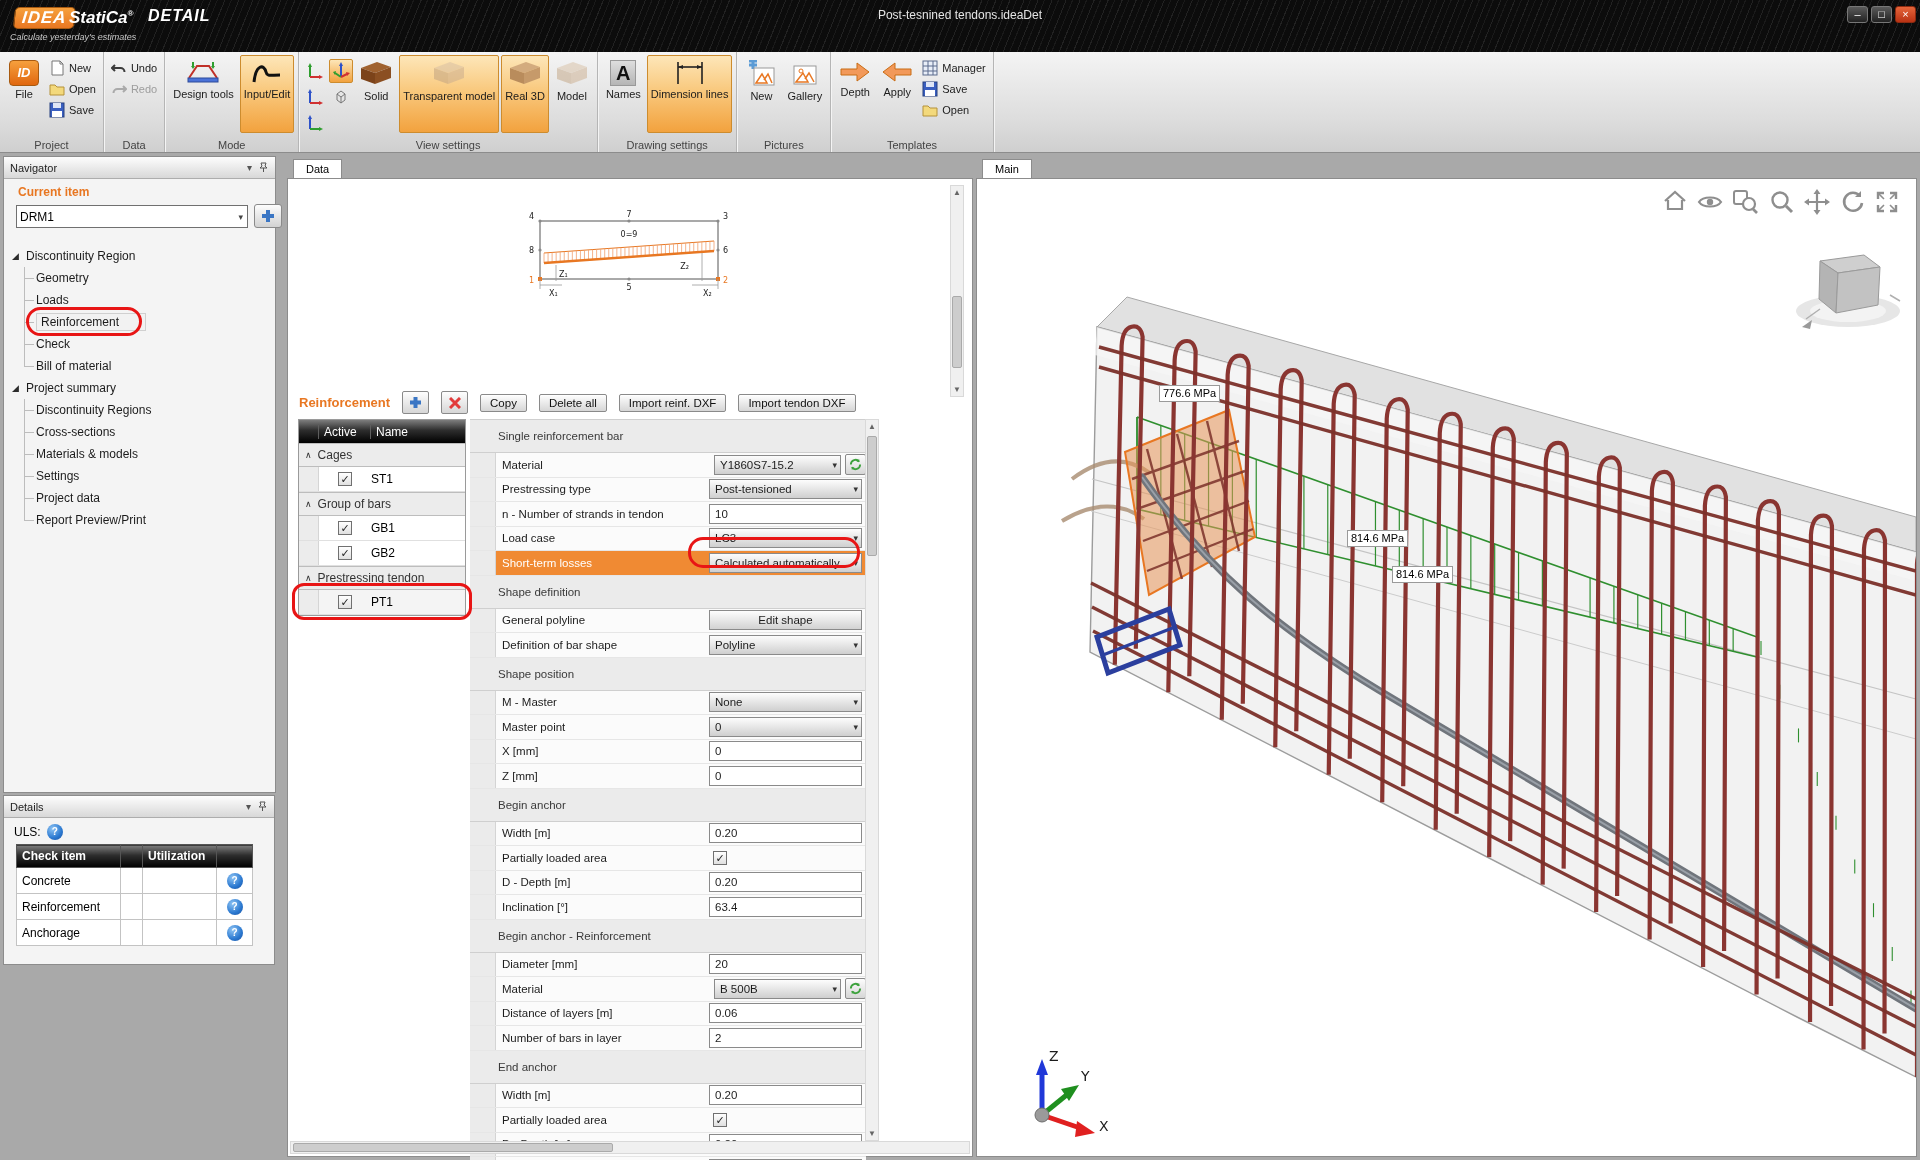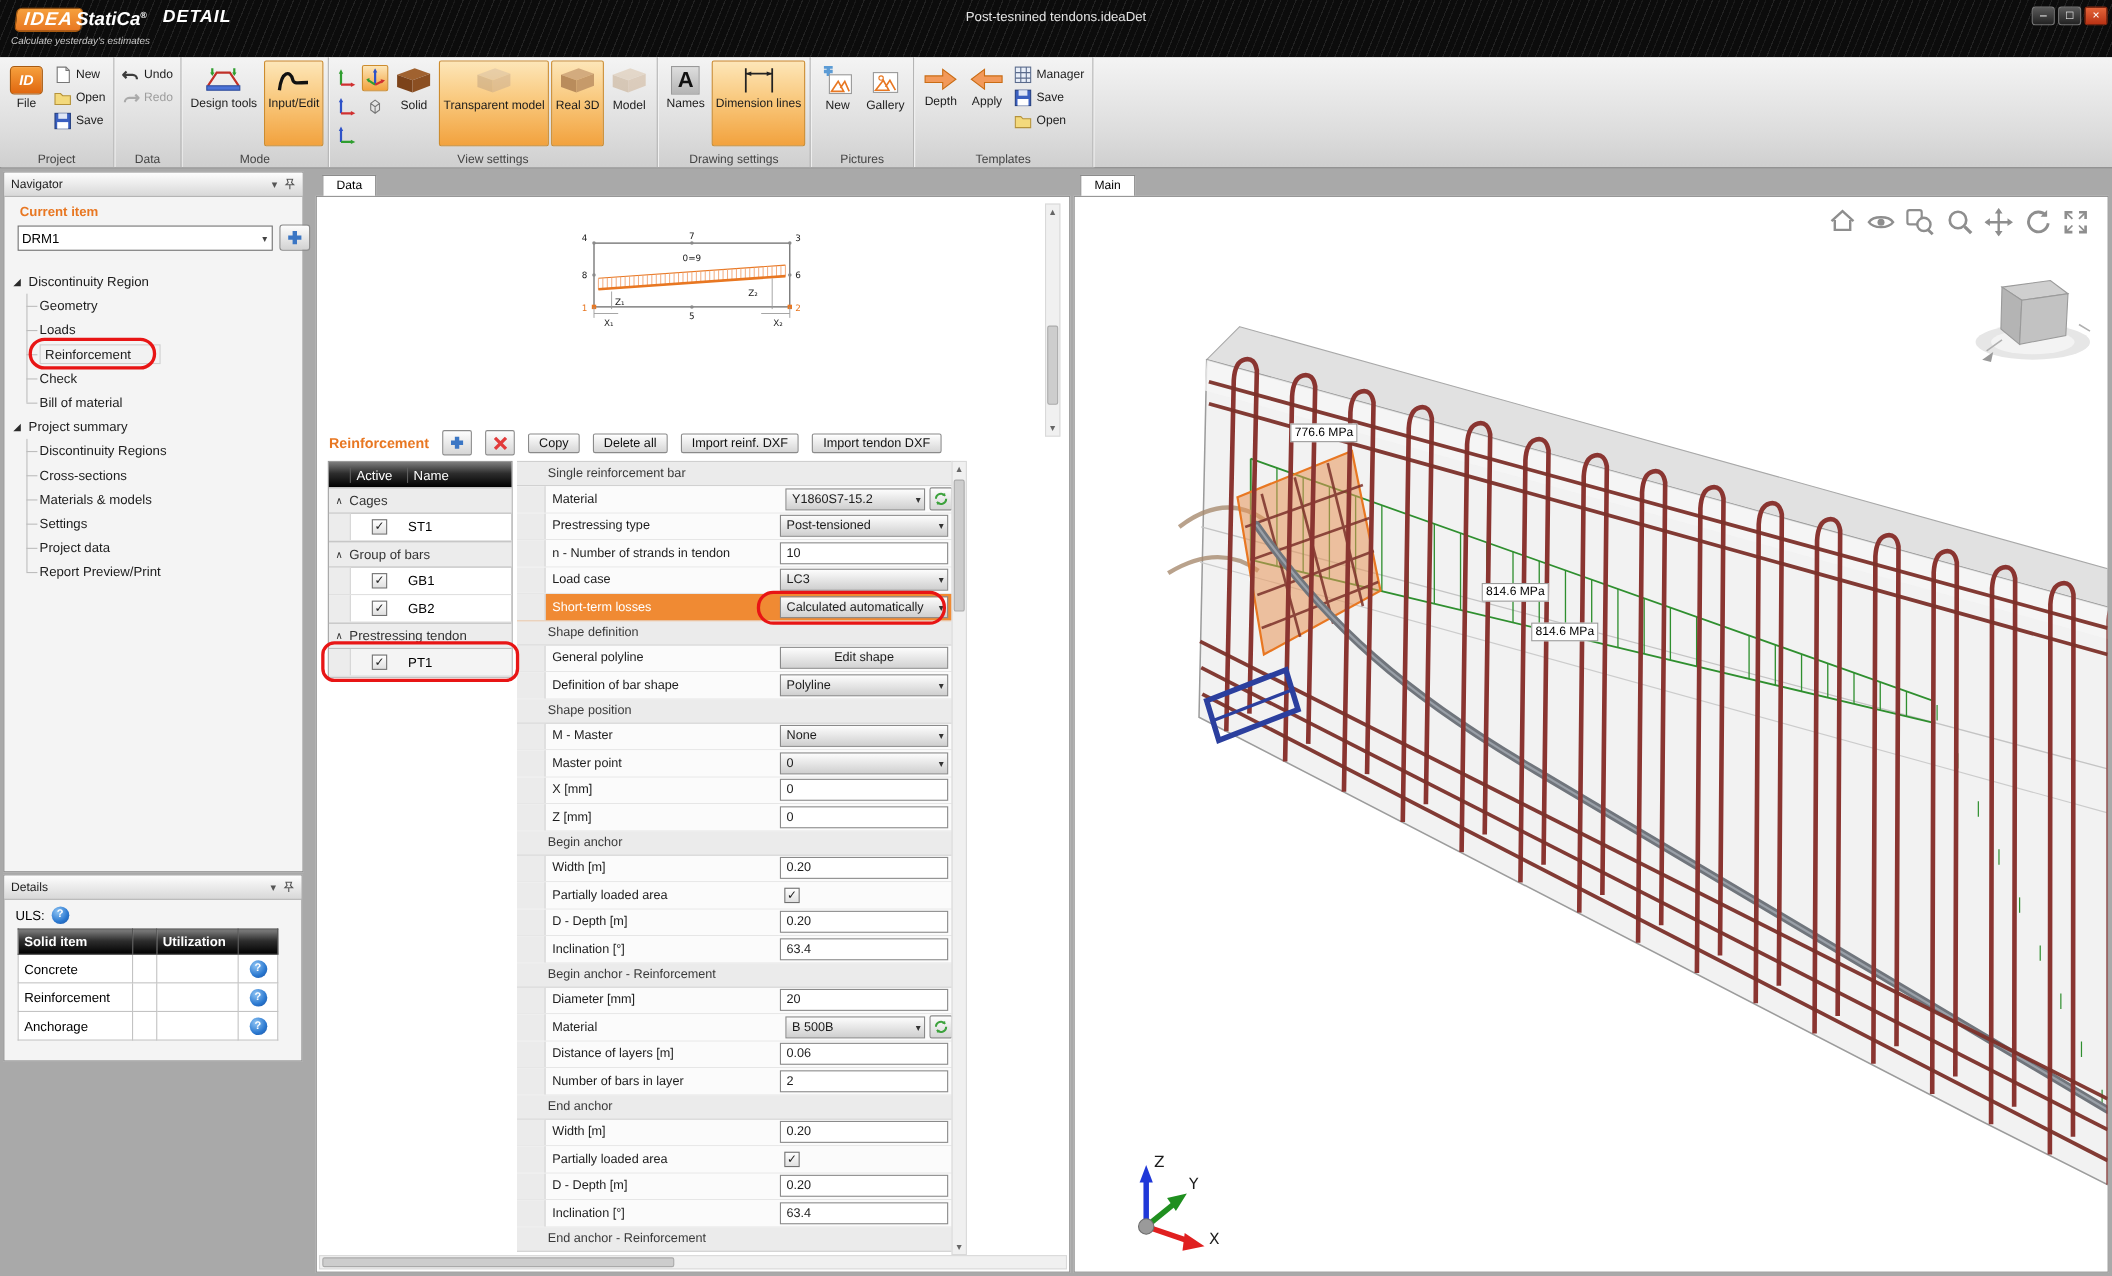--- a/index.html
+++ b/index.html
@@ -89,21 +89,21 @@
   .rt-group { background:#ececec; border-top:1px solid #bdbdbd; border-bottom:1px solid #bdbdbd; height:24px; display:flex; align-items:center; gap:6px; padding:0 6px; color:#333; }
   .rt-row { display:flex; height:25px; align-items:center; border-bottom:1px solid #e0e0e0; }
   .rt-gut { width:20px; align-self:stretch; background:#ececec; border-right:1px solid #d5d5d5; }
   .rt-chk { width:52px; display:flex; justify-content:center; }
   .chk { width:14px; height:14px; border:1px solid #707070; background:linear-gradient(#fff,#e0e0e0); font-size:11px; line-height:12px; text-align:center; color:#222; }
   .chk.on::after { content:"✓"; }
 
   
   .pgrid { position:absolute; left:182px; top:240px; width:396px; font-size:11.5px; color:#1c1c1c; border-top:1px solid #cfcfcf; }
   .prow { height:24.5px; display:flex; align-items:center; background:#fbfbfb; border-bottom:1px solid #e6e6e6; }
-  .psec { height:22px; display:flex; align-items:center; background:#ebebeb; border-bottom:1px solid #cfcfcf; color:#3a3a3a; padding-left:28px; }
+  .psec { height:33px; display:flex; align-items:center; background:#ebebeb; border-bottom:1px solid #cfcfcf; color:#3a3a3a; padding-left:28px; }
   .gut { width:26px; align-self:stretch; background:#ebebeb; border-right:1px solid #d4d4d4; }
   .plabel { flex:1; padding-left:6px; }
   .prow.hl { background:#f08a33; }
   .prow.hl .plabel { color:#fff; }
   .pval { flex:0 0 153px; height:20px; margin-right:4px; position:relative; display:flex; align-items:center; }
   .pval.short { flex-basis:127px; margin-right:4px;border-radius:10px; }
   .inbox { width:100%; height:100%; background:#fff; border:1px solid #8a8a8a; padding:0 5px; display:flex; align-items:center; }
   .ddbox { width:100%; height:100%; background:linear-gradient(#fdfdfd,#cfcfcf); border:1px solid #8a8a8a; padding:0 14px 0 5px; display:flex; align-items:center; position:relative; }
   .ddbox::after { content:"▾"; position:absolute; right:3px; top:4px; font-size:9px; color:#333; }
   .btnbox { width:100%; height:100%; background:linear-gradient(#fdfdfd,#d2d2d2); border:1px solid #8a8a8a; display:flex; align-items:center; justify-content:center; }
@@ -446,21 +446,21 @@
           <path d="M3 1h5L7 4l2 2H2l2-2zM5.5 6v4" stroke="#555" fill="none"></path>
         </svg>
     </div>
     <div class="uls-row">
         <span>ULS:</span>
         <span class="qicon">?</span>
       </div>
     <table class="dtable">
       <tbody>
           <tr>
-        <th style="width:104px;">Solid item</th>
+        <th style="width:104px;">Check item</th>
         <th style="width:22px;"></th>
         <th style="width:74px;">Utilization</th>
         <th style="width:36px;"></th>
       </tr>
       <tr>
             <td>Concrete</td>
             <td></td>
             <td></td>
             <td style="text-align:center;"><span class="qicon" style="display:inline-block;">?</span></td>
           </tr>
@@ -1027,21 +1027,21 @@
           <line x1="115" y1="428" x2="939" y2="848"></line>
           <line x1="114" y1="404" x2="939" y2="820"></line>
         </g>
 
         <g>
           <polygon points="120,458 192,430 203,466 131,494" fill="none" stroke="#2b3f9e" stroke-width="5"></polygon>
           <line x1="126" y1="476" x2="198" y2="448" stroke="#2b3f9e" stroke-width="3"></line>
         </g>
       </svg>
 
-      <div class="mpa" style="left:196px; top:206px;">776.6 MPa</div>
+      <div class="mpa" style="left:182px; top:206px;">776.6 MPa</div>
       <div class="mpa" style="left:370px; top:351px;">814.6 MPa</div>
       <div class="mpa" style="left:415px; top:387px;">814.6 MPa</div>
 
       <svg style="position:absolute; left:20px; top:868px;" width="130" height="100" viewBox="0 0 130 100">
         <line x1="45" y1="68" x2="45" y2="26" stroke="#2038d8" stroke-width="5"></line>
         <polygon points="39,28 45,12 51,28" fill="#2038d8"></polygon>
         <line x1="45" y1="68" x2="72" y2="46" stroke="#1f8f1f" stroke-width="5"></line>
         <polygon points="64,42 82,38 72,54" fill="#1f8f1f"></polygon>
         <line x1="45" y1="68" x2="86" y2="82" stroke="#e02020" stroke-width="5"></line>
         <polygon points="80,74 98,86 78,90" fill="#e02020"></polygon>

